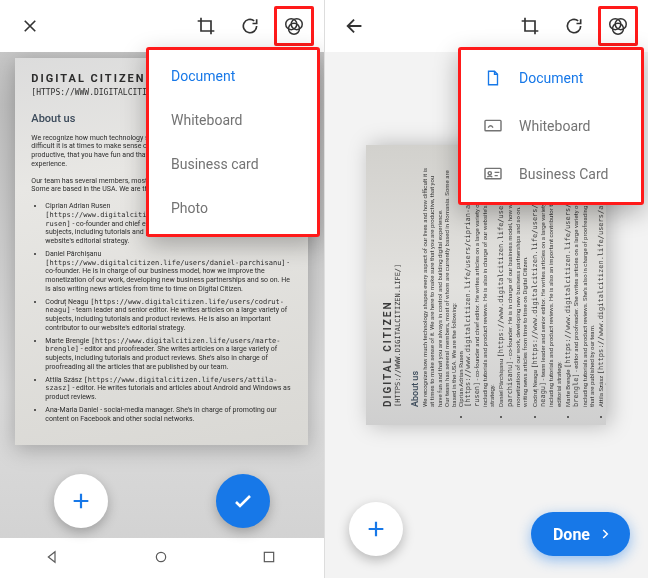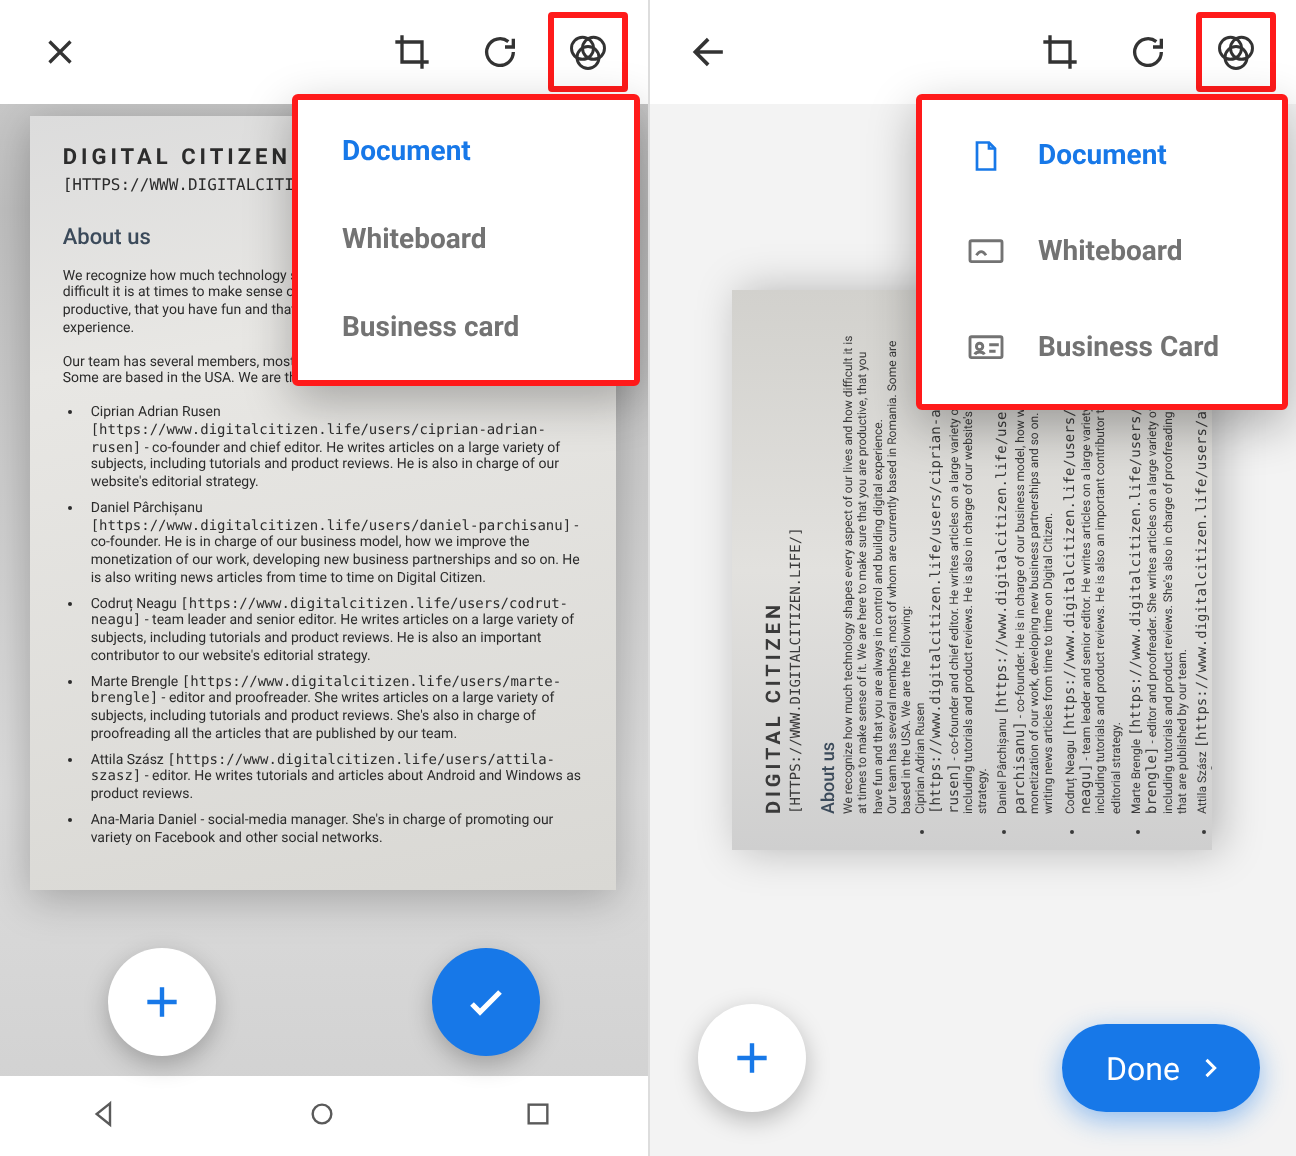--- a/index.html
+++ b/index.html
@@ -101,21 +101,20 @@
   .paper-rot li { margin-bottom: 2px; }
 
   
   .menu {
     position: absolute;
     background: #fff;
     box-shadow: 0 8px 24px rgba(0,0,0,0.28);
     border-radius: 3px;
     z-index: 10;
     padding: 4px 0;
-    font-weight: bold;
   }
   .menu-item {
     display: flex; align-items: center;
     padding: 14px 22px;
     font-size: 14px;
     color: #737373;
     gap: 16px;
     white-space: nowrap;
   }
   .menu-item.selected { color: #1778e8; }
@@ -134,21 +133,21 @@
   }
   .fab-white { background:#fff; color:#1778e8; }
   .fab-blue  { background:#1778e8; color:#fff; }
 
   .done-btn {
     position: absolute; right: 18px; bottom: 22px;
     background: #1778e8; color: #fff;
     height: 44px; padding: 0 18px 0 22px;
     border-radius: 22px;
     display: flex; align-items: center; gap: 8px;
-    font-size: 16px; font-weight: 400;
+    font-size: 16px; font-weight: 700;
     box-shadow: 0 4px 14px rgba(23,120,232,0.45);
     z-index: 6;
   }
   .fab-plus-right {
     position: absolute; left: 24px; bottom: 22px;
     z-index: 6;
   }
 
   .android-nav {
     position: absolute; left:0; right:0; bottom:0;
@@ -200,29 +199,30 @@
         <div class="suburl">[HTTPS://WWW.DIGITALCITIZEN.LIFE/]</div>
         <h4>About us</h4>
         <p>We recognize how much technology shapes every aspect of our lives and how difficult it is at times to make sense of it. We are here to make sure that you are productive, that you have fun and that you are always in control and building digital experience.</p>
         <p>Our team has several members, most of whom are currently based in Romania. Some are based in the USA. We are the following:</p>
         <ul id="members-left">
             <li><span>Ciprian Adrian Rusen</span> <span class="mono">[https://www.digitalcitizen.life/users/ciprian-adrian-rusen]</span><span> - co-founder and chief editor. He writes articles on a large variety of subjects, including tutorials and product reviews. He is also in charge of our website's editorial strategy.</span></li>
             <li><span>Daniel Pârchișanu</span> <span class="mono">[https://www.digitalcitizen.life/users/daniel-parchisanu]</span><span> - co-founder. He is in charge of our business model, how we improve the monetization of our work, developing new business partnerships and so on. He is also writing news articles from time to time on Digital Citizen.</span></li>
             <li><span>Codruț Neagu</span> <span class="mono">[https://www.digitalcitizen.life/users/codrut-neagu]</span><span> - team leader and senior editor. He writes articles on a large variety of subjects, including tutorials and product reviews. He is also an important contributor to our website's editorial strategy.</span></li>
             <li><span>Marte Brengle</span> <span class="mono">[https://www.digitalcitizen.life/users/marte-brengle]</span><span> - editor and proofreader. She writes articles on a large variety of subjects, including tutorials and product reviews. She's also in charge of proofreading all the articles that are published by our team.</span></li>
             <li><span>Attila Szász</span> <span class="mono">[https://www.digitalcitizen.life/users/attila-szasz]</span><span> - editor. He writes tutorials and articles about Android and Windows as product reviews.</span></li>
-            <li><span>Ana-Maria Daniel</span><span> - social-media manager. She's in charge of promoting our variety on Facebook and other social networks.</span></li>
+            <li><span>Ana-Maria Daniel</span><span> - social-media manager. She's in charge of promoting our content on Facebook and other social networks.</span></li>
           </ul>
       </div>
     </div>
 
     <div class="menu hl-red-box" style="top:47px; left:146px; width:174px;" id="menu-left">
         <div class="menu-item selected">Document</div>
         <div class="menu-item">Whiteboard</div>
         <div class="menu-item">Business card</div>
+        <div class="menu-item">Photo</div>
       </div>
 
     <div class="fab-row" style="bottom:50px;">
       <div class="fab fab-white">
         <svg width="22" height="22" viewBox="0 0 24 24" fill="none" stroke="#1778e8" stroke-width="2.4">
             <path d="M12 4v16M4 12h16"></path>
           </svg>
       </div>
       <div class="fab fab-blue">
         <svg width="24" height="24" viewBox="0 0 24 24" fill="none" stroke="#fff" stroke-width="2.6">

